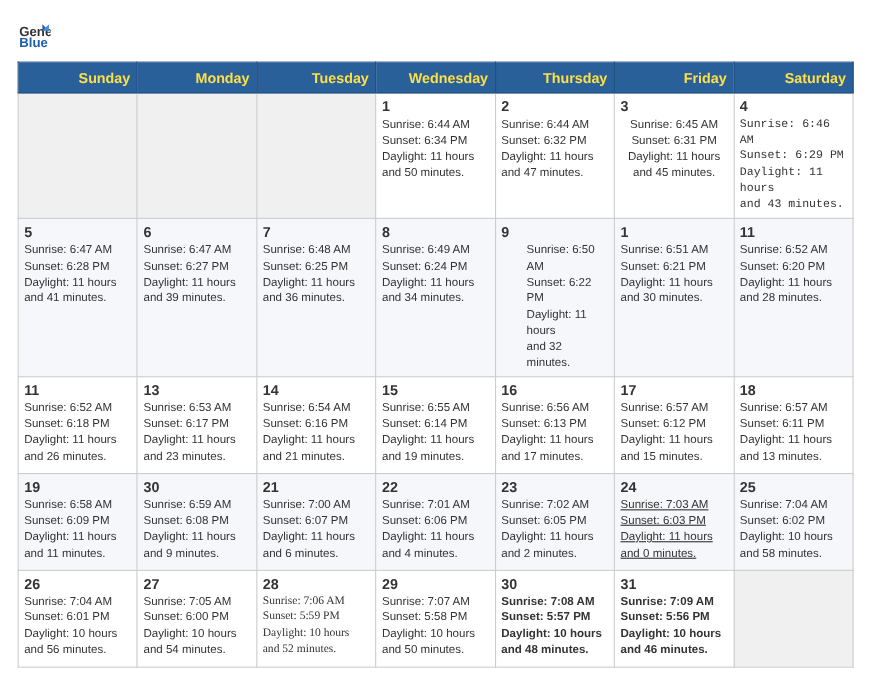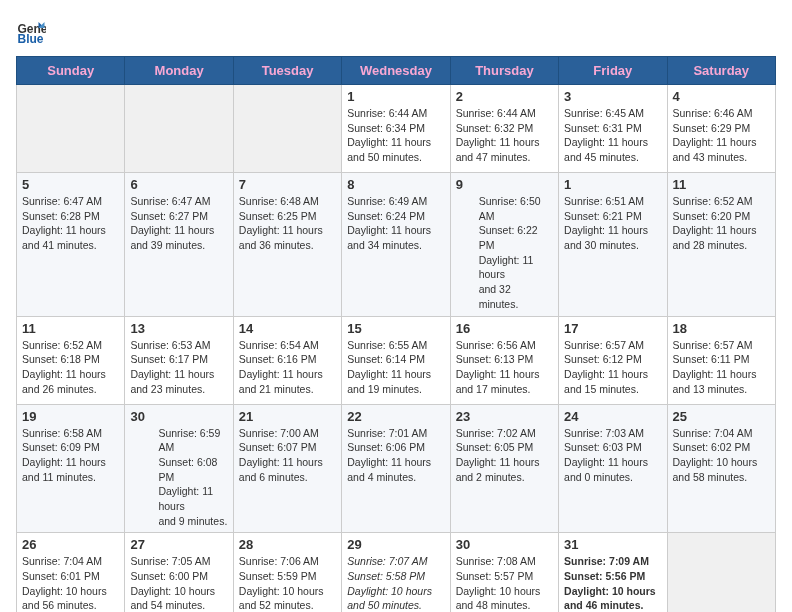--- a/index.html
+++ b/index.html
@@ -37,22 +37,22 @@
       font-size: 15px;
       color: #555;
     }
     .calendar {
       width: 100%;
       border-collapse: collapse;
       border: 1px solid #ccc;
     }
     .calendar th {
       background-color: #2a6099;
-      color: #f9a8d4;
-      text-align: center;
+      color: #fde047;
+      text-align: right;
       padding: 6px 6px;
       font-size: 13px;
       font-weight: bold;
       border: 1px solid #1e4f80;
     }
     .calendar td {
       vertical-align: top;
       border: 1px solid #ccc;
       padding: 4px 5px;
       width: calc(100% / 7);
@@ -131,28 +131,28 @@
         </td>
         <td>
           <span class="day-num">2</span>
           <div class="day-info" style="white-space: pre-line;">Sunrise: 6:44 AM
 Sunset: 6:32 PM
 Daylight: 11 hours
 and 47 minutes.</div>
         </td>
         <td>
           <span class="day-num">3</span>
-          <div class="day-info" style="white-space: pre-line;">Sunrise: 6:45 AM
+          <div class="day-info" style="white-space: pre-line; text-align: center;">Sunrise: 6:45 AM
 Sunset: 6:31 PM
 Daylight: 11 hours
 and 45 minutes.</div>
         </td>
         <td>
           <span class="day-num">4</span>
-          <div class="day-info" style="white-space: pre-line;">Sunrise: 6:46 AM
+          <div class="day-info" style="white-space: pre-line; font-family: Liberation Mono, monospace;">Sunrise: 6:46 AM
 Sunset: 6:29 PM
 Daylight: 11 hours
 and 43 minutes.</div>
         </td>
       </tr>
       <tr>
         <td>
           <span class="day-num">5</span>
           <div class="day-info" style="white-space: pre-line;">Sunrise: 6:47 AM
 Sunset: 6:28 PM
@@ -256,21 +256,21 @@
       <tr>
         <td>
           <span class="day-num">19</span>
           <div class="day-info" style="white-space: pre-line;">Sunrise: 6:58 AM
 Sunset: 6:09 PM
 Daylight: 11 hours
 and 11 minutes.</div>
         </td>
         <td>
           <span class="day-num">30</span>
-          <div class="day-info" style="white-space: pre-line; margin-left: 28px;">Sunrise: 6:59 AM
+          <div class="day-info" style="white-space: pre-line;">Sunrise: 6:59 AM
 Sunset: 6:08 PM
 Daylight: 11 hours
 and 9 minutes.</div>
         </td>
         <td>
           <span class="day-num">21</span>
           <div class="day-info" style="white-space: pre-line;">Sunrise: 7:00 AM
 Sunset: 6:07 PM
 Daylight: 11 hours
 and 6 minutes.</div>
@@ -284,21 +284,21 @@
         </td>
         <td>
           <span class="day-num">23</span>
           <div class="day-info" style="white-space: pre-line;">Sunrise: 7:02 AM
 Sunset: 6:05 PM
 Daylight: 11 hours
 and 2 minutes.</div>
         </td>
         <td>
           <span class="day-num">24</span>
-          <div class="day-info" style="white-space: pre-line;">Sunrise: 7:03 AM
+          <div class="day-info" style="white-space: pre-line; text-decoration: underline;">Sunrise: 7:03 AM
 Sunset: 6:03 PM
 Daylight: 11 hours
 and 0 minutes.</div>
         </td>
         <td>
           <span class="day-num">25</span>
           <div class="day-info" style="white-space: pre-line;">Sunrise: 7:04 AM
 Sunset: 6:02 PM
 Daylight: 10 hours
 and 58 minutes.</div>
@@ -314,35 +314,35 @@
         </td>
         <td>
           <span class="day-num">27</span>
           <div class="day-info" style="white-space: pre-line;">Sunrise: 7:05 AM
 Sunset: 6:00 PM
 Daylight: 10 hours
 and 54 minutes.</div>
         </td>
         <td>
           <span class="day-num">28</span>
-          <div class="day-info" style="white-space: pre-line;">Sunrise: 7:06 AM
+          <div class="day-info" style="white-space: pre-line; font-family: Liberation Serif, serif;">Sunrise: 7:06 AM
 Sunset: 5:59 PM
 Daylight: 10 hours
 and 52 minutes.</div>
         </td>
         <td>
           <span class="day-num">29</span>
-          <div class="day-info" style="white-space: pre-line; font-style: italic;">Sunrise: 7:07 AM
+          <div class="day-info" style="white-space: pre-line;">Sunrise: 7:07 AM
 Sunset: 5:58 PM
 Daylight: 10 hours
 and 50 minutes.</div>
         </td>
         <td>
           <span class="day-num">30</span>
-          <div class="day-info" style="white-space: pre-line;">Sunrise: 7:08 AM
+          <div class="day-info" style="white-space: pre-line; font-weight: bold;">Sunrise: 7:08 AM
 Sunset: 5:57 PM
 Daylight: 10 hours
 and 48 minutes.</div>
         </td>
         <td>
           <span class="day-num">31</span>
           <div class="day-info" style="white-space: pre-line; font-weight: bold;">Sunrise: 7:09 AM
 Sunset: 5:56 PM
 Daylight: 10 hours
 and 46 minutes.</div>

